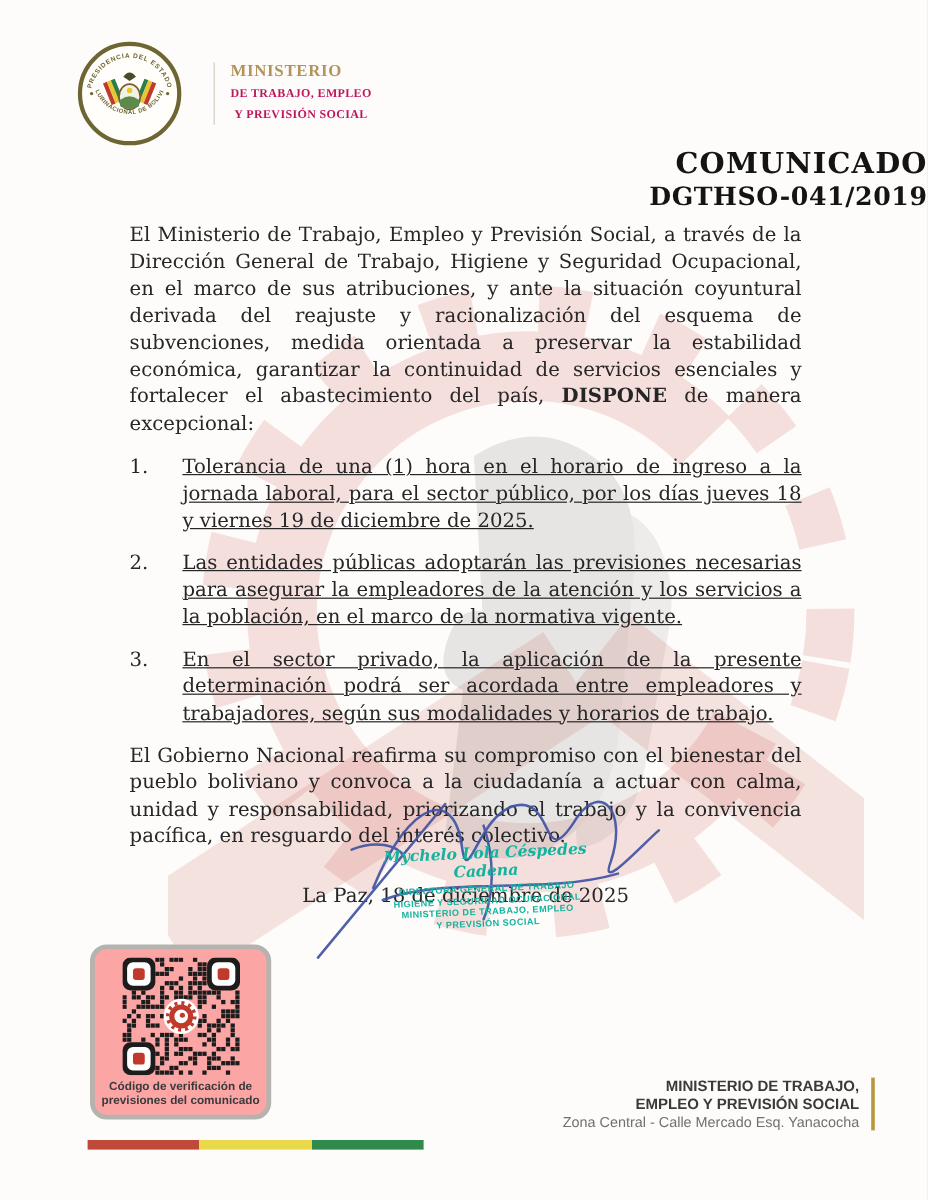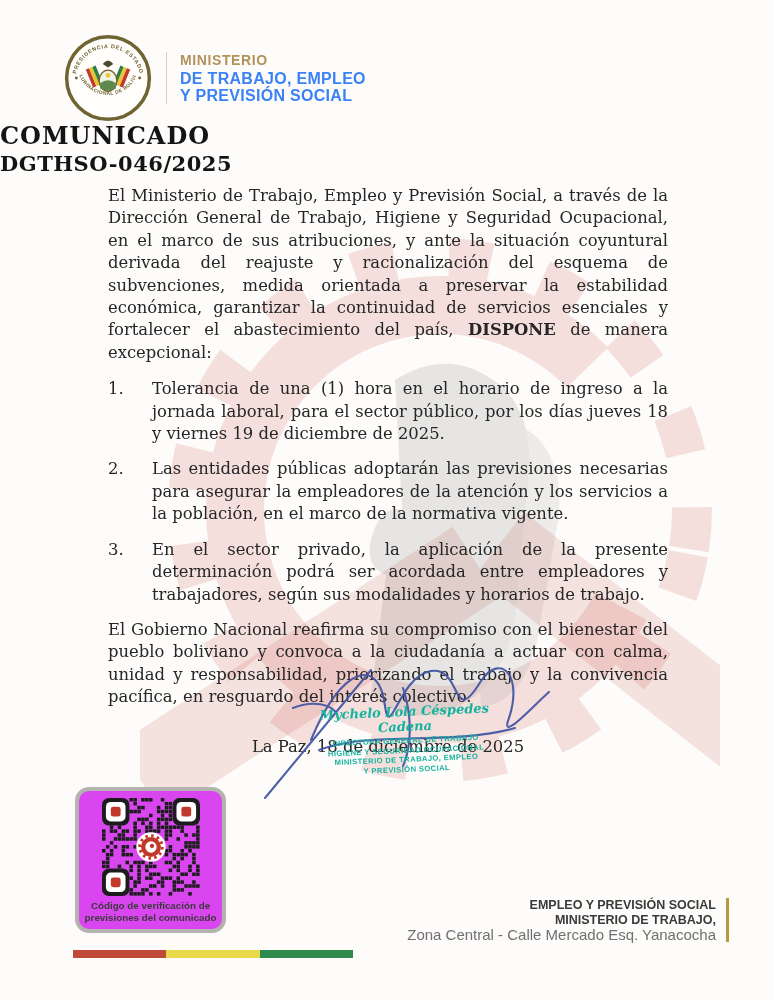--- a/index.html
+++ b/index.html
@@ -8,66 +8,66 @@
     position:relative; width:773px; height:1000px; margin:0 auto;
     background:#fdfcfa; overflow:hidden;
     font-family:"DejaVu Serif", serif; color:#222;
   }
   
   .watermark { position:absolute; left:140px; top:210px; width:580px; height:610px; pointer-events:none; }
   
   .header { position:absolute; left:64px; top:34px; display:flex; align-items:center; }
   .seal { width:88px; height:88px; }
   .ministry-block {
-    margin-left:14px; padding-left:13px; border-left:1.5px solid #d4cec2;
-    font-family:Liberation Sans, sans-serif; font-weight:bold;
+    margin-left:26px; padding-left:13px; border-left:1.5px solid #d4cec2;
+    font-family:Liberation Serif, serif; font-weight:bold;
   }
   .ministry-label { font-size:14px; letter-spacing:.6px; color:#b2945b; margin-bottom:2px; }
-  .ministry-name { font-size:16px; color:#3b82f6; line-height:17px; letter-spacing:.3px; }
-  
-  .title-block { position:absolute; left:0; top:121px; width:100%; text-align:left; color:#141414; }
+  .ministry-name { font-size:10px; color:#be185d; line-height:17px; letter-spacing:.3px;text-align:center; }
+  
+  .title-block { position:absolute; left:0; top:121px; width:100%; text-align:right; color:#141414; }
   .title-line1 { font-size:24px; font-weight:bold; letter-spacing:1px; }
   .title-line2 { font-size:21px; font-weight:bold; letter-spacing:.5px; margin-top:1px; }
   
   .content { position:absolute; left:108px; top:185px; width:560px; font-size:16.4px; line-height:22.4px; text-align:justify; color:#262626; }
   .content p { margin-bottom:14px; }
   .bold { font-weight:bold; }
   .num-list { list-style:none; }
   .num-item { display:flex; margin-bottom:13px; }
   .num-item .num { width:44px; flex:0 0 44px; }
-  .num-item .itxt { flex:1; text-align:justify; }
+  .num-item .itxt { flex:1; text-align:justify;text-decoration:underline; }
   .closing { margin-top:2px; }
   .dateline { text-align:center; margin-top:27px; font-size:16.4px; }
   
   .signature-svg { position:absolute; left:253px; top:648px; width:312px; height:152px; }
   .stamp {
     position:absolute; left:298px; top:704px; width:215px; text-align:center;
     transform:rotate(-2.5deg); color:#15b29e; pointer-events:none;
   }
   .stamp-name { font-family:"DejaVu Serif", serif; font-style:italic; font-weight:bold; font-size:13px; margin-bottom:2px; }
   .stamp-line { font-family:"Liberation Sans", sans-serif; font-weight:bold; font-size:7.6px; line-height:9.6px; letter-spacing:.4px; }
   
   .qr-box {
     position:absolute; left:75px; top:787px; width:151px; height:146px;
-    background:#d946ef; border:4px solid #b5b3b0; border-radius:14px;
+    background:#fca5a5; border:4px solid #b5b3b0; border-radius:14px;
     display:flex; flex-direction:column; align-items:center; padding-top:7px;
   }
   .qr-svg { width:98px; height:98px; }
   .qr-caption {
     margin-top:4px; font-family:"Liberation Sans", sans-serif; font-weight:bold;
     font-size:9.8px; line-height:12px; color:#3a3a3a; text-align:center;
   }
   
   .footer-block {
     position:absolute; right:44px; top:898px; text-align:right;
     padding-right:10px; border-right:3.5px solid #b8973f;
     font-family:"Liberation Sans", sans-serif;
   }
   .footer-bold { font-size:12.5px; font-weight:bold; color:#3a3a3a; line-height:15px; }
-  .footer-addr { font-size:15px; color:#707070; line-height:14px; }
+  .footer-addr { font-size:12px; color:#707070; line-height:14px; }
   .flag-stripe { position:absolute; left:73px; top:950px; width:280px; height:8px; display:flex; }
   .flag-stripe div { flex:1; height:100%; }
 </style>
 </head>
 <body>
 
 <div class="page">
 
   <svg class="watermark" viewBox="0 0 580 610">
     <g opacity="0.14" stroke="#c0392b" fill="none">
@@ -118,21 +118,21 @@
     </svg>
     <div class="ministry-block">
       <div class="ministry-label">MINISTERIO</div>
       <div class="ministry-name">DE TRABAJO, EMPLEO</div>
       <div class="ministry-name">Y PREVISIÓN SOCIAL</div>
     </div>
   </div>
 
   <div class="title-block">
     <div class="title-line1">COMUNICADO</div>
-    <div class="title-line2">DGTHSO-046/2025</div>
+    <div class="title-line2">DGTHSO-041/2019</div>
   </div>
 
   <div class="content">
     <p><span>El Ministerio de Trabajo, Empleo y Previsión Social, a través de la Dirección General de Trabajo, Higiene y Seguridad Ocupacional, en el marco de sus atribuciones, y ante la situación coyuntural derivada del reajuste y racionalización del esquema de subvenciones, medida orientada a preservar la estabilidad económica, garantizar la continuidad de servicios esenciales y fortalecer el abastecimiento del país, </span><span class="bold">DISPONE</span><span> de manera excepcional:</span></p>
 
     <ol class="num-list">
       <li class="num-item">
         <span class="num">1.</span>
         <span class="itxt">Tolerancia de una (1) hora en el horario de ingreso a la jornada laboral, para el sector público, por los días jueves 18 y viernes 19 de diciembre de 2025.</span>
       </li>
@@ -377,22 +377,22 @@
         <circle cx="50" cy="50" r="8" fill="none" stroke="#c0392b" stroke-width="4.4"></circle>
         <circle cx="51" cy="49" r="2.2" fill="#c0392b"></circle>
       </svg>
     <div class="qr-caption">
       <div>Código de verificación de</div>
       <div>previsiones del comunicado</div>
     </div>
   </div>
 
   <div class="footer-block">
+    <div class="footer-bold">MINISTERIO DE TRABAJO,</div>
     <div class="footer-bold">EMPLEO Y PREVISIÓN SOCIAL</div>
-    <div class="footer-bold">MINISTERIO DE TRABAJO,</div>
     <div class="footer-addr">Zona Central - Calle Mercado Esq. Yanacocha</div>
   </div>
 
   <div class="flag-stripe">
     <div style="background:#c04a3a"></div>
     <div style="background:#e9d84a"></div>
     <div style="background:#2f8a4b"></div>
   </div>
 
 </div>

